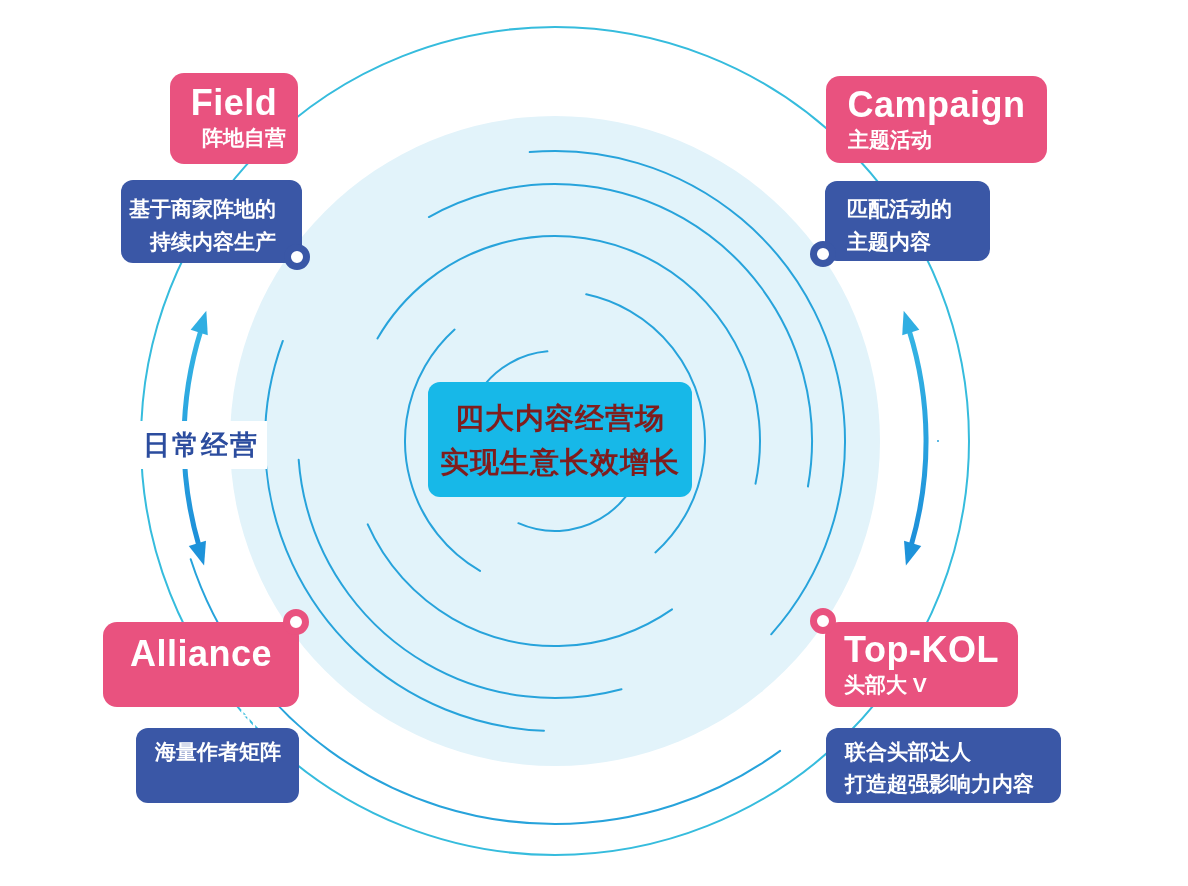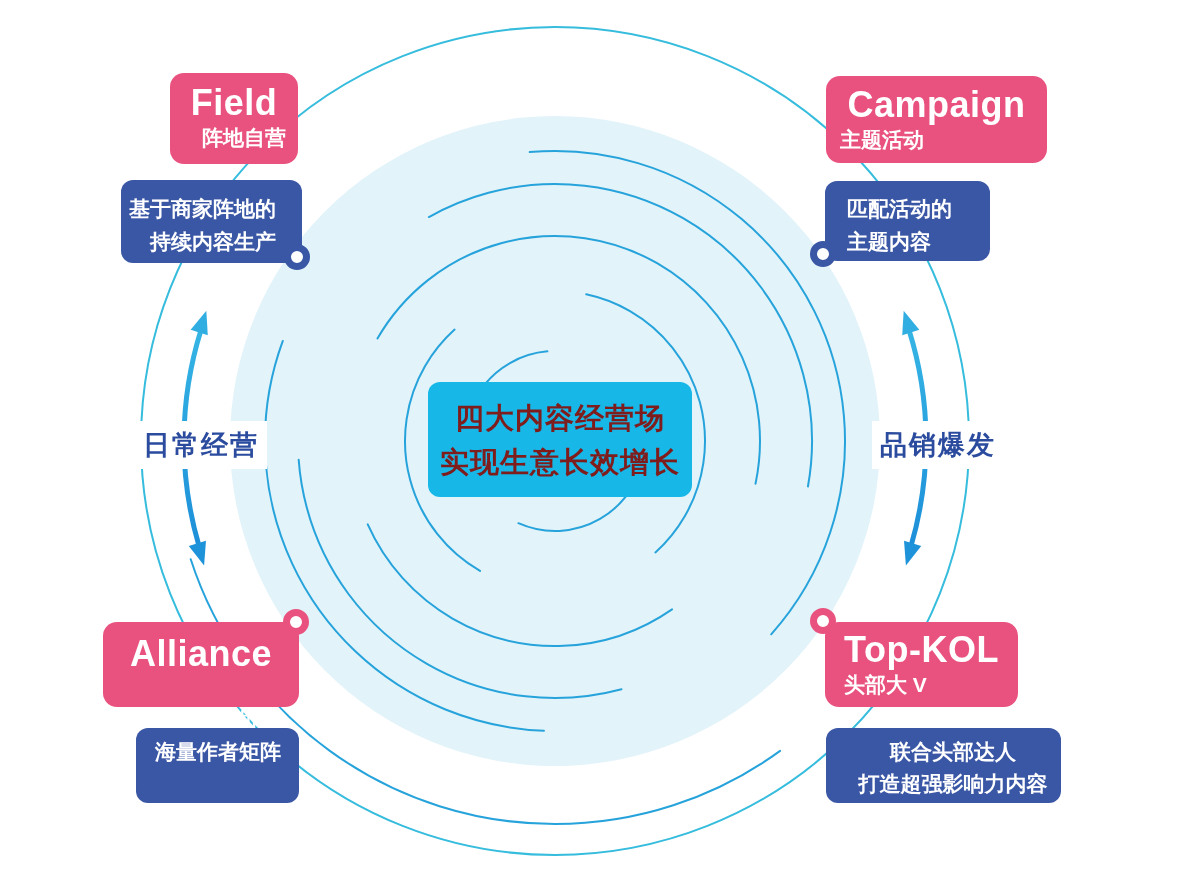--- a/index.html
+++ b/index.html
@@ -9,32 +9,32 @@
   }
   #rings-svg{position:absolute;left:0;top:0;z-index:1;}
   .box{position:absolute;z-index:2;box-sizing:border-box;}
   
   .pink-card{background:#E9527F;border-radius:14px;color:#fff;}
   .q-title{font-weight:bold;font-size:36px;line-height:1.12;color:#fff;letter-spacing:.5px;}
   .q-sub{font-weight:bold;font-size:21px;line-height:1.2;color:#fff;margin-top:2px;}
   #card-field   {left:170px;top:73px;width:128px;height:91px;padding-top:10px;text-align:center;}
   #card-field .q-sub{text-align:right;padding-right:12px;}
   #card-campaign{left:826px;top:76px;width:221px;height:87px;padding-top:9px;text-align:center;}
-  #card-campaign .q-sub{text-align:left;padding-left:14px;}
+  #card-campaign .q-sub{text-align:left;padding-left:22px;}
   #card-alliance{left:103px;top:622px;width:196px;height:85px;padding-top:12px;text-align:center;}
   #card-alliance .q-sub{text-align:right;padding-right:26px;margin-top:32px;}
   #card-topkol  {left:825px;top:622px;width:193px;height:85px;padding-top:8px;text-align:center;}
   #card-topkol .q-sub{text-align:left;padding-left:19px;}
   
   .desc-card{background:#3A57A6;border-radius:12px;color:#fff;font-weight:bold;
              font-size:21px;line-height:33px;}
   #desc-field   {left:121px;top:180px;width:181px;height:83px;padding-top:12px;text-align:right;padding-right:26px;}
   #desc-campaign{left:825px;top:181px;width:165px;height:80px;padding-top:11px;text-align:left;padding-left:22px;}
   #desc-alliance{left:136px;top:728px;width:163px;height:75px;padding-top:8px;text-align:left;padding-left:19px;line-height:32px;}
-  #desc-topkol  {left:826px;top:728px;width:235px;height:75px;padding-top:8px;text-align:center;padding-left:19px;line-height:32px;}
+  #desc-topkol  {left:826px;top:728px;width:235px;height:75px;padding-top:8px;text-align:left;padding-left:19px;line-height:32px;}
   
   .dot{position:absolute;z-index:3;width:12px;height:12px;background:#ffffff;border-radius:50%;}
   .dot-blue{border:7px solid #3A57A6;}
   .dot-pink{border:7px solid #E9527F;}
   #dot-field   {left:284px;top:244px;}
   #dot-campaign{left:810px;top:241px;}
   #dot-alliance{left:283px;top:609px;}
   #dot-topkol  {left:810px;top:608px;}
   
   #center-box{left:428px;top:382px;width:264px;height:115px;background:#17B8E8;border-radius:12px;
@@ -123,15 +123,14 @@
     <div>打造超强影响力内容</div>
   </div>
   <div class="dot dot-pink" id="dot-topkol"></div>
 
   <div class="box" id="center-box">
     <div>四大内容经营场</div>
     <div>实现生意长效增长</div>
   </div>
 
   <div class="axis-label" id="axis-left">日常经营</div>
-  <div class="axis-label" id="axis-right">品销爆发</div>
 
 </div>
 
 </body></html>

